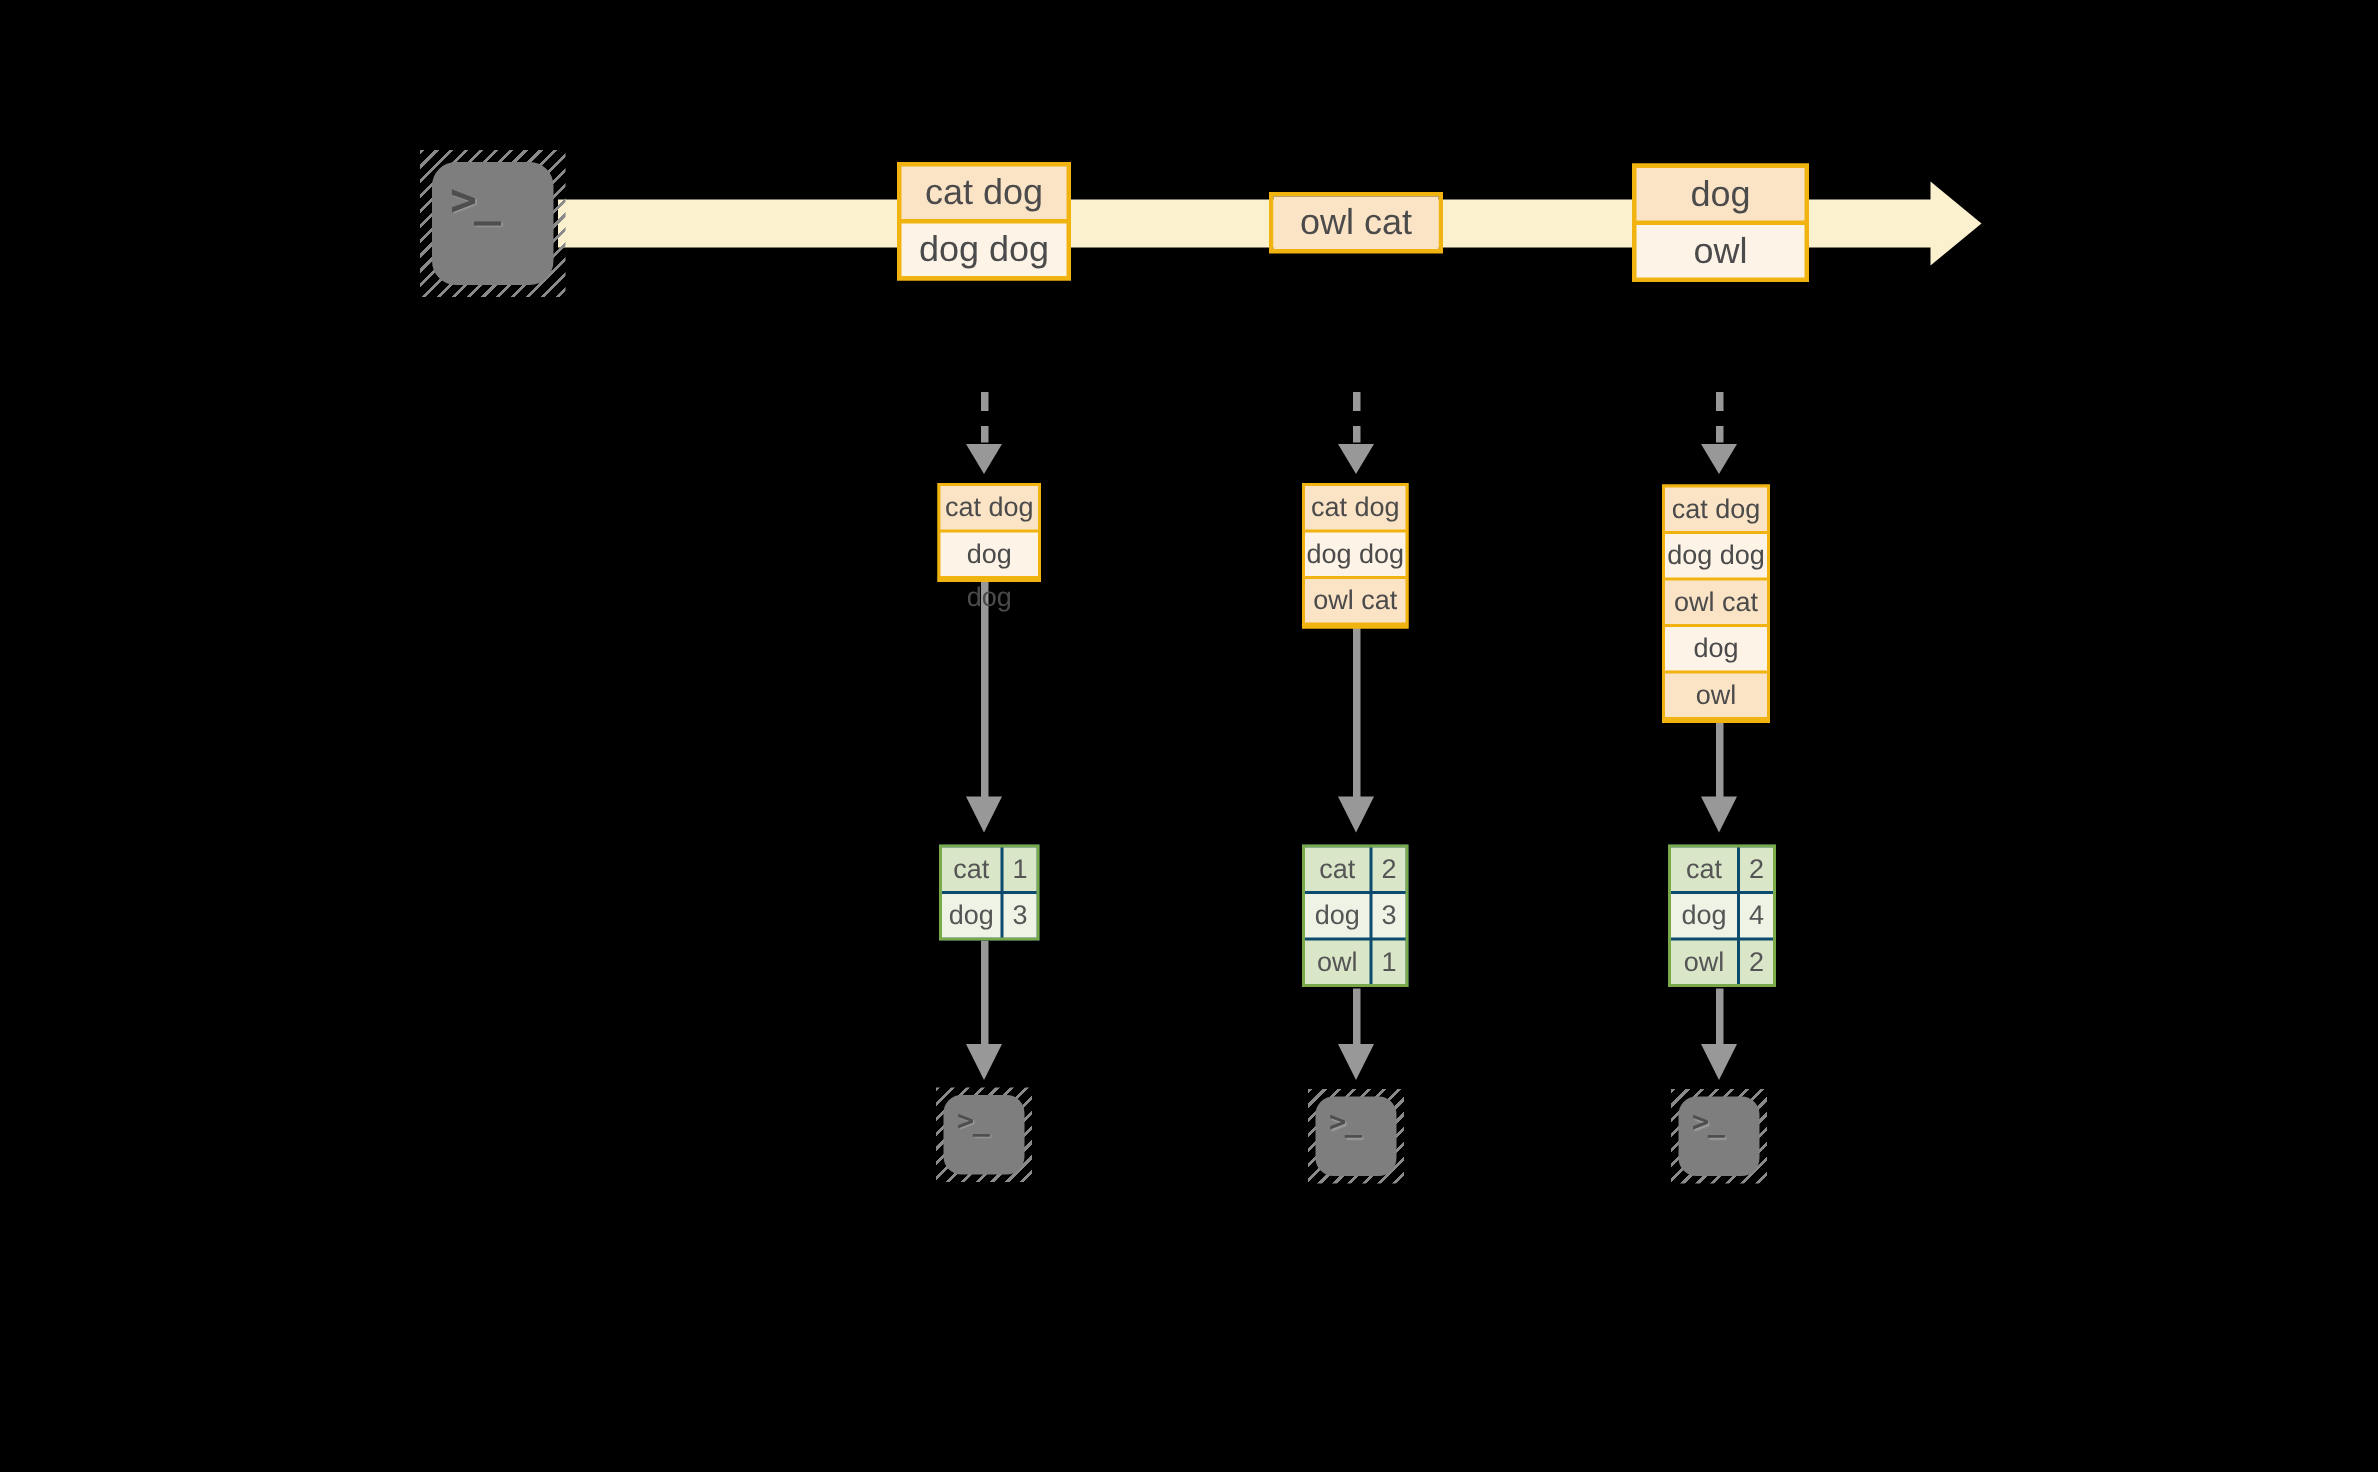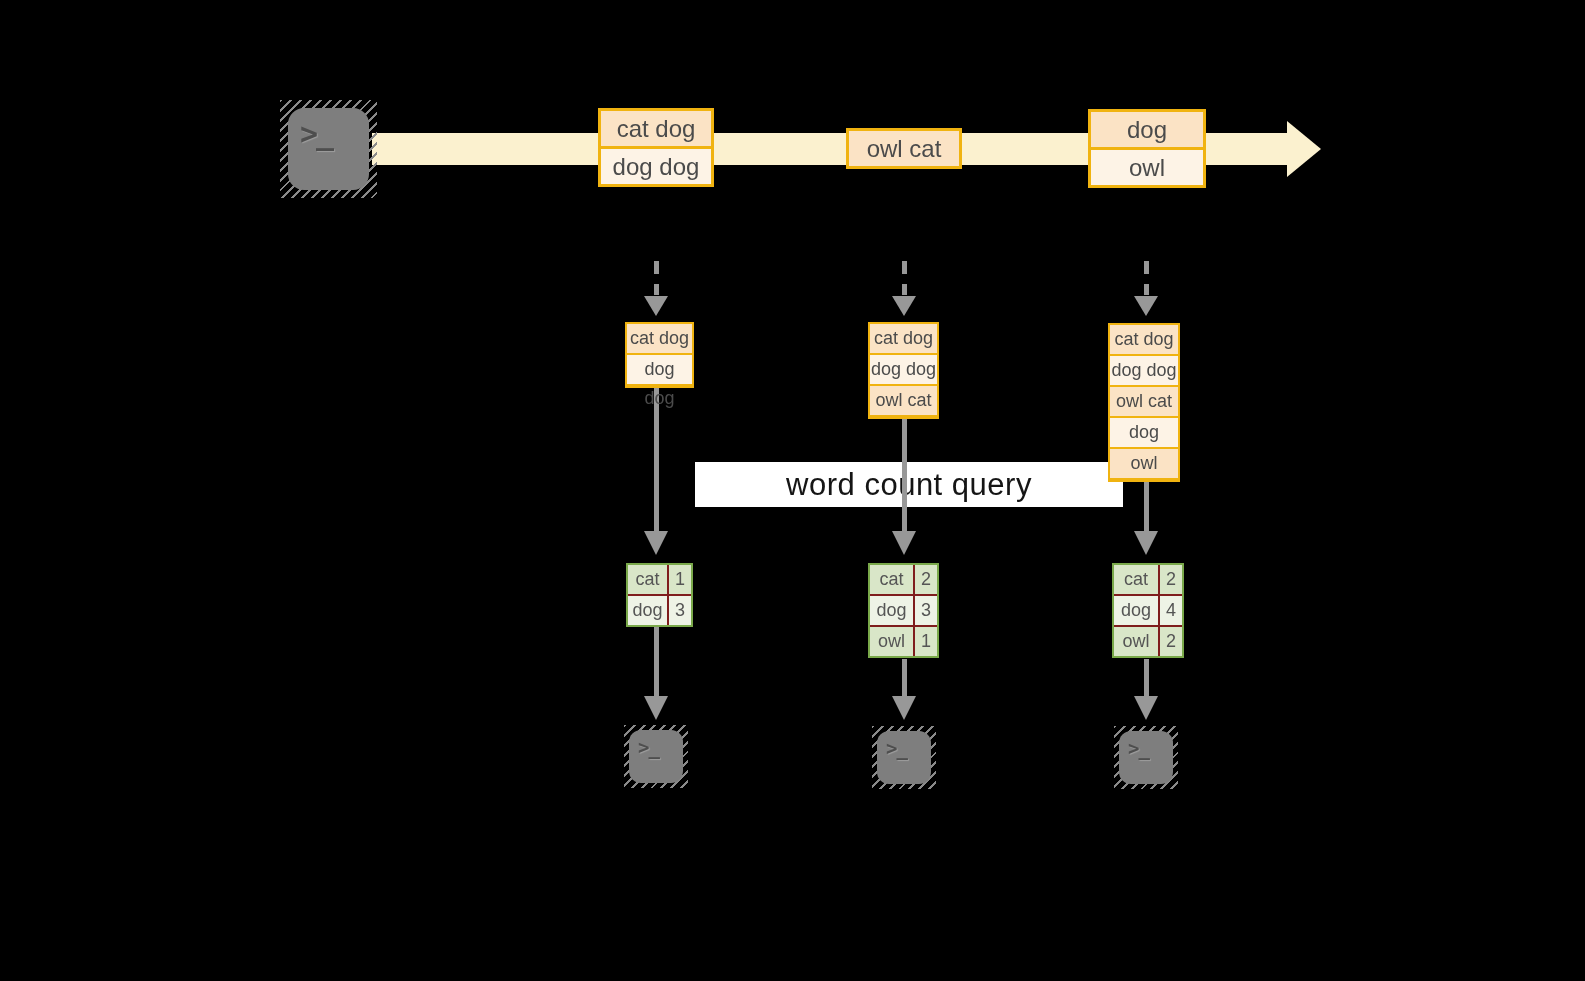--- a/index.html
+++ b/index.html
@@ -68,21 +68,21 @@
     border-top:24px solid #989898;
   }
   
   .qlabel{
     position:absolute;left:695px;top:462px;width:428px;height:45px;background:#ffffff;z-index:1;
     color:#151515;font-size:31px;line-height:45px;text-align:center;letter-spacing:0.5px;
   }
   
   .gtable{
     position:absolute;box-sizing:border-box;z-index:3;
-    background:#7f1d1d;border:2px solid #7aa94a;
+    background:#0c4a6e;border:2px solid #7aa94a;
     display:grid;grid-template-columns:1fr 22px;gap:2px;
   }
   .gtable .gcell{
     background:#eef3e6;text-align:center;color:#555;font-size:18px;line-height:29px;height:29px;
   }
   .gtable .gcell:nth-child(4n+1),
   .gtable .gcell:nth-child(4n+2){background:#d9e6c8;}
 </style>
 </head>
 <body>
@@ -127,21 +127,20 @@
     <div class="cell">owl cat</div>
   </div>
   <div class="stack" style="left:1108px;top:323px;width:72px;height:159px;">
     <div class="cell">cat dog</div>
     <div class="cell">dog dog</div>
     <div class="cell">owl cat</div>
     <div class="cell">dog</div>
     <div class="cell">owl</div>
   </div>
 
-  <div class="qlabel">word count query</div>
 
   <div class="vline" style="left:654px;top:386px;height:146px;"></div>
   <div class="vhead" style="left:644px;top:531px;"></div>
   <div class="vline" style="left:902px;top:417px;height:115px;"></div>
   <div class="vhead" style="left:892px;top:531px;"></div>
   <div class="vline" style="left:1144px;top:480px;height:52px;"></div>
   <div class="vhead" style="left:1134px;top:531px;"></div>
 
   <div class="gtable" style="left:626px;top:563px;width:67px;">
     <div class="gcell">cat</div>

